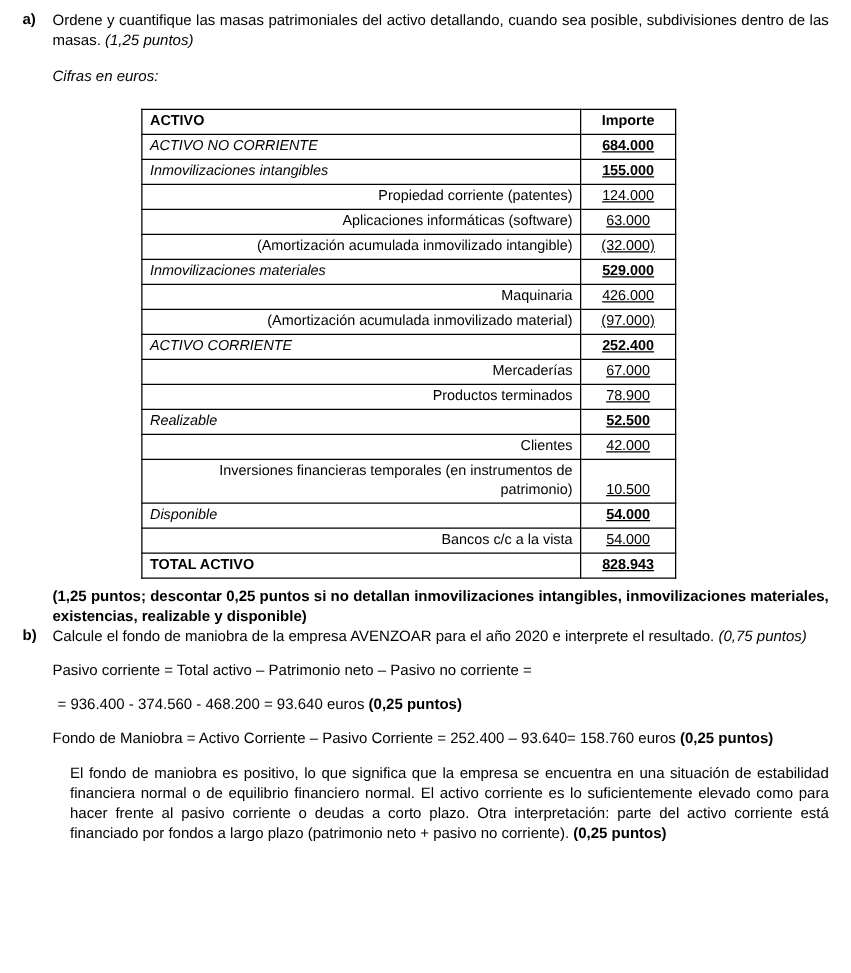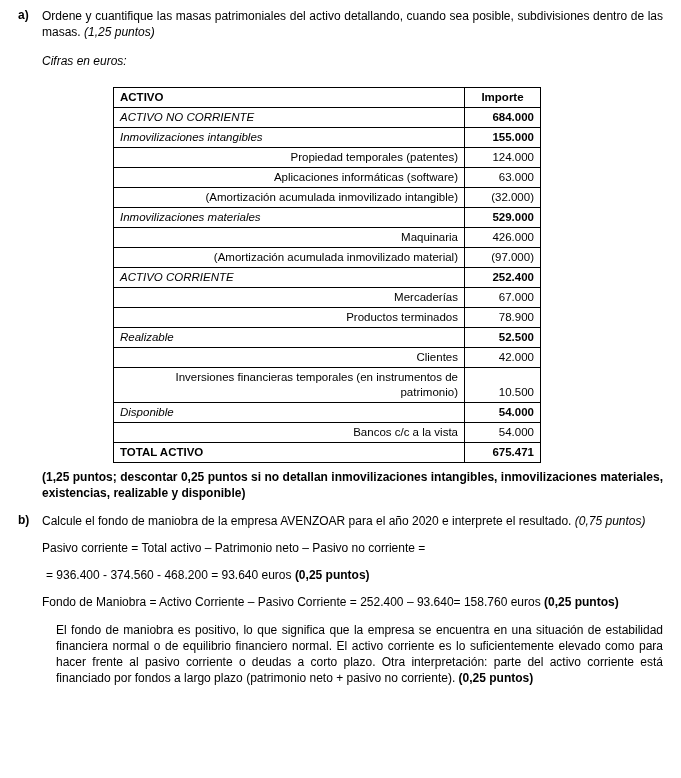--- a/index.html
+++ b/index.html
@@ -37,28 +37,28 @@
     border: 1px solid #000000;
     padding: 2px 6px;
     line-height: 15px;
     vertical-align: bottom;
     overflow: hidden;
   }
   col.c1 { width: 351px; }
   col.c2 { width: 76px; }
   th.c-label { text-align: left; font-weight: bold; }
   th.c-value { text-align: center; font-weight: bold; }
-  td.c-value { text-align: right; }
+  td.c-value { text-align: center; text-decoration: underline; }
   tr.r-section td.c-label { font-style: italic; }
   tr.r-section td.c-value { font-weight: bold; }
   tr.r-detail td.c-label { text-align: right; }
   tr.r-total td.c-label { font-weight: bold; }
   tr.r-total td.c-value { font-weight: bold; }
 
-  .grading-note { margin-bottom: 12px; }
+  .grading-note { }
   .para-b { margin-bottom: 11px; }
   .formula { margin-bottom: 11px; }
   .calc { margin-bottom: 11px; padding-left: 4px; }
   .interp { margin-top: 12px; margin-left: 14px; }
 </style>
 </head>
 <body>
 
 <div class="page">
 
@@ -82,21 +82,21 @@
       <tbody>
         <tr class="r-section">
             <td class="c-label">ACTIVO NO CORRIENTE</td>
             <td class="c-value">684.000</td>
           </tr>
         <tr class="r-section">
             <td class="c-label">Inmovilizaciones intangibles</td>
             <td class="c-value">155.000</td>
           </tr>
         <tr class="r-detail">
-            <td class="c-label">Propiedad temporales (patentes)</td>
+            <td class="c-label">Propiedad corriente (patentes)</td>
             <td class="c-value">124.000</td>
           </tr>
         <tr class="r-detail">
             <td class="c-label">Aplicaciones informáticas (software)</td>
             <td class="c-value">63.000</td>
           </tr>
         <tr class="r-detail">
             <td class="c-label">(Amortización acumulada inmovilizado intangible)</td>
             <td class="c-value">(32.000)</td>
           </tr>
@@ -139,21 +139,21 @@
         <tr class="r-section">
             <td class="c-label">Disponible</td>
             <td class="c-value">54.000</td>
           </tr>
         <tr class="r-detail">
             <td class="c-label">Bancos c/c a la vista</td>
             <td class="c-value">54.000</td>
           </tr>
         <tr class="r-total">
             <td class="c-label">TOTAL ACTIVO</td>
-            <td class="c-value">675.471</td>
+            <td class="c-value">828.943</td>
           </tr>
       </tbody>
     </table>
 
     <p class="bold just grading-note">(1,25 puntos; descontar 0,25 puntos si no detallan inmovilizaciones intangibles, inmovilizaciones materiales, existencias, realizable y disponible)</p>
   </div>
 
   <div class="item">
     <span class="item-label">b)</span>
     <p class="para-b"><span>Calcule el fondo de maniobra de la empresa AVENZOAR para el año 2020 e interprete el resultado. </span><span class="italic">(0,75 puntos)</span></p>

